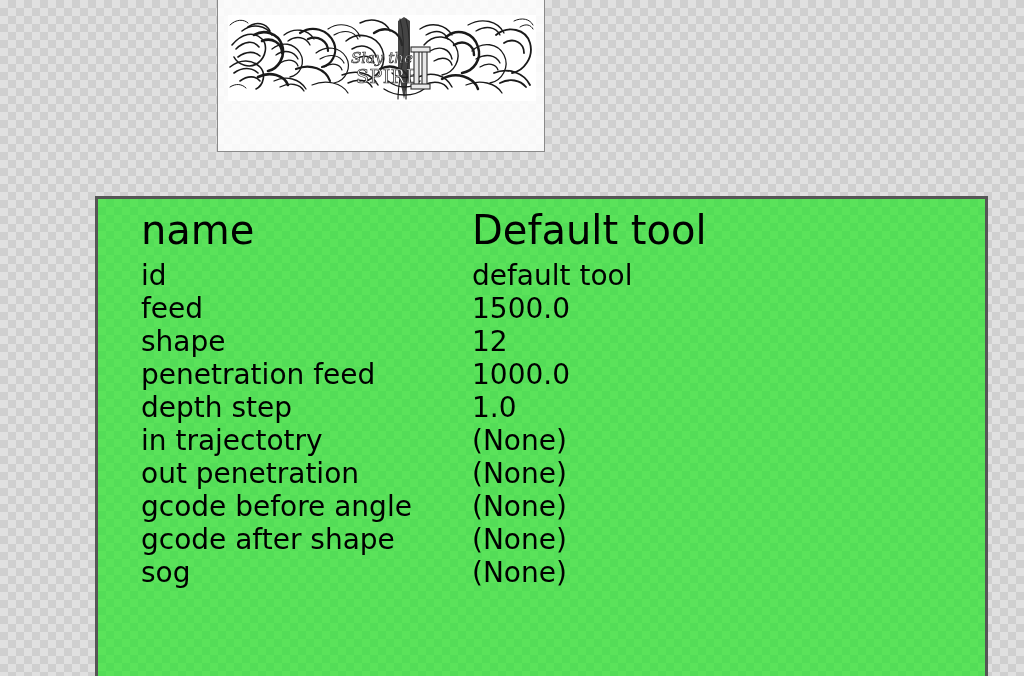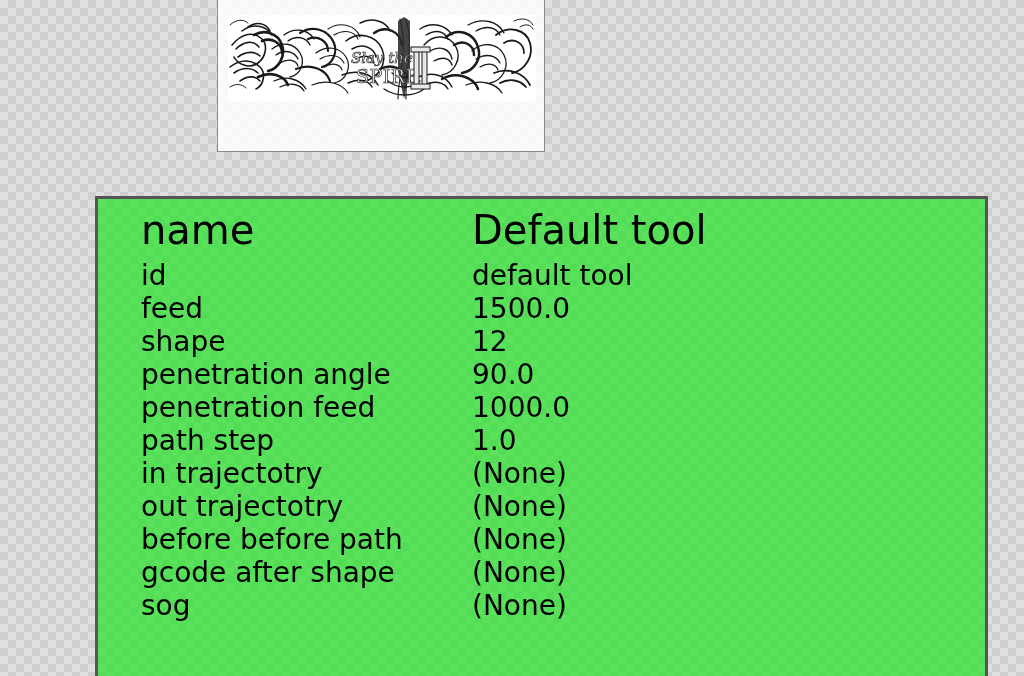--- a/index.html
+++ b/index.html
@@ -248,41 +248,37 @@
     </div>
     <div class="prop-row">
       <div class="col-name">feed</div>
       <div class="col-val">1500.0</div>
     </div>
     <div class="prop-row">
       <div class="col-name">shape</div>
       <div class="col-val">12</div>
     </div>
     <div class="prop-row">
-      <div class="col-name">penetration angle</div>
-      <div class="col-val">90.0</div>
-    </div>
-    <div class="prop-row">
       <div class="col-name">penetration feed</div>
       <div class="col-val">1000.0</div>
     </div>
     <div class="prop-row">
-      <div class="col-name">path step</div>
+      <div class="col-name">depth step</div>
       <div class="col-val">1.0</div>
     </div>
     <div class="prop-row">
       <div class="col-name">in trajectotry</div>
       <div class="col-val">(None)</div>
     </div>
     <div class="prop-row">
-      <div class="col-name">out trajectotry</div>
-      <div class="col-val">(None)</div>
-    </div>
-    <div class="prop-row">
-      <div class="col-name">before before path</div>
+      <div class="col-name">out penetration</div>
+      <div class="col-val">(None)</div>
+    </div>
+    <div class="prop-row">
+      <div class="col-name">gcode before angle</div>
       <div class="col-val">(None)</div>
     </div>
     <div class="prop-row">
       <div class="col-name">gcode after shape</div>
       <div class="col-val">(None)</div>
     </div>
     <div class="prop-row">
       <div class="col-name">sog</div>
       <div class="col-val">(None)</div>
     </div>

